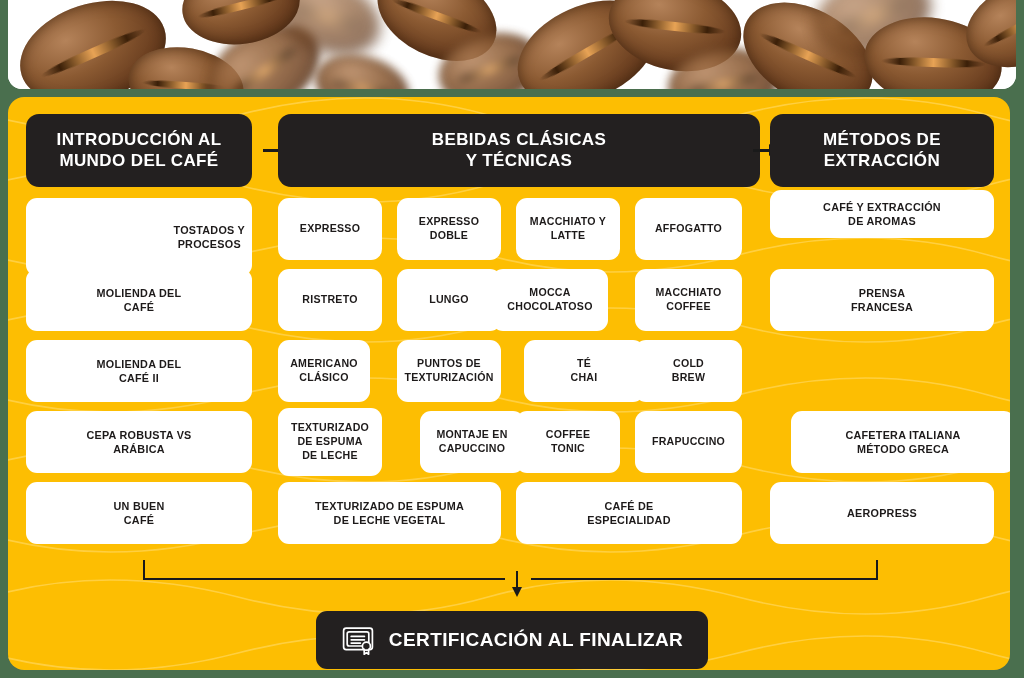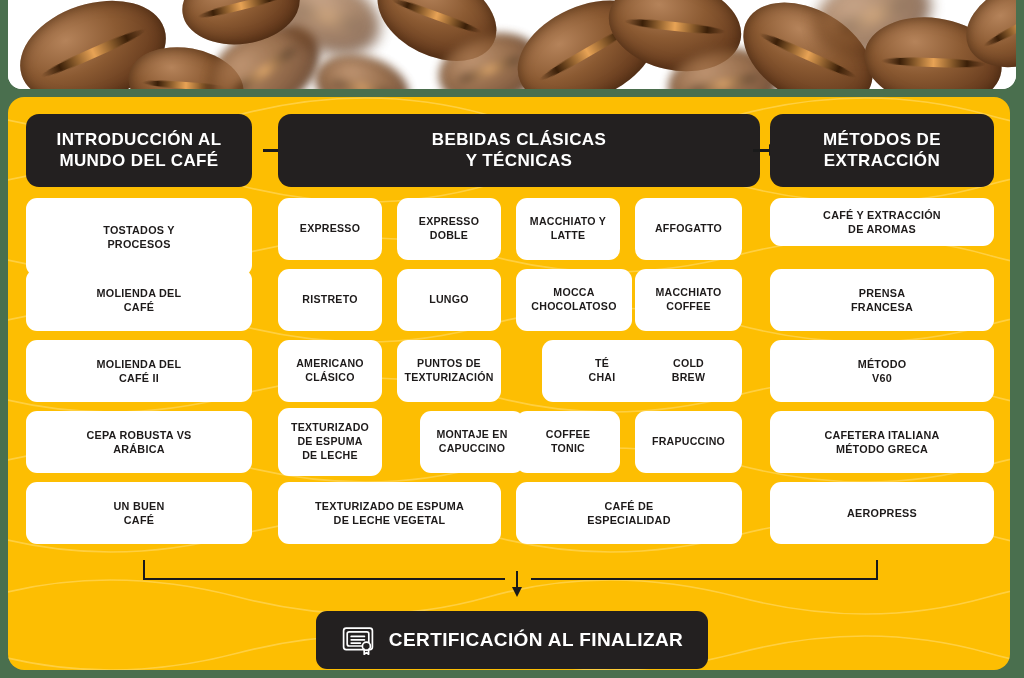--- a/index.html
+++ b/index.html
@@ -161,21 +161,21 @@
       <span class="head"></span>
     </div>
 
     <div class="colhead" style="left:762px; top:17px; width:224px; height:73px;">
       <span>
         <span>MÉTODOS DE</span><br>
         <span>EXTRACCIÓN</span>
       </span>
     </div>
 
-    <div class="card wide" style="left:18px; top:101px; width:226px; height:78px;">
+    <div class="card wide" style="left:18px; top:101px; width:226px; height:78px;justify-content:flex-end;">
       <span><span>TOSTADOS Y</span><br><span>PROCESOS</span></span>
     </div>
     <div class="card wide" style="left:18px; top:172px; width:226px; height:62px;">
       <span><span>MOLIENDA DEL</span><br><span>CAFÉ</span></span>
     </div>
     <div class="card wide" style="left:18px; top:243px; width:226px; height:62px;">
       <span><span>MOLIENDA DEL</span><br><span>CAFÉ II</span></span>
     </div>
     <div class="card wide" style="left:18px; top:314px; width:226px; height:62px;">
       <span><span>CEPA ROBUSTA VS</span><br><span>ARÁBICA</span></span>
@@ -196,34 +196,34 @@
     <div class="card" style="left:627px; top:101px; width:107px; height:62px;">
       <span><span>AFFOGATTO</span></span>
     </div>
 
     <div class="card" style="left:270px; top:172px; width:104px; height:62px;text-align:right;">
       <span><span>RISTRETO</span></span>
     </div>
     <div class="card" style="left:389px; top:172px; width:104px; height:62px;">
       <span><span>LUNGO</span></span>
     </div>
-    <div class="card" style="left:508px; top:172px; width:116px; height:62px;">
+    <div class="card" style="left:484px; top:172px; width:116px; height:62px;">
       <span><span>MOCCA</span><br><span>CHOCOLATOSO</span></span>
     </div>
     <div class="card" style="left:627px; top:172px; width:107px; height:62px;">
       <span><span>MACCHIATO</span><br><span>COFFEE</span></span>
     </div>
 
-    <div class="card" style="left:270px; top:243px; width:104px; height:62px;">
+    <div class="card" style="left:270px; top:243px; width:92px; height:62px;">
       <span><span>AMERICANO</span><br><span>CLÁSICO</span></span>
     </div>
     <div class="card" style="left:389px; top:243px; width:104px; height:62px;">
       <span><span>PUNTOS DE</span><br><span>TEXTURIZACIÓN</span></span>
     </div>
-    <div class="card" style="left:534px; top:243px; width:120px; height:62px;">
+    <div class="card" style="left:516px; top:243px; width:120px; height:62px;">
       <span><span>TÉ</span><br><span>CHAI</span></span>
     </div>
     <div class="card" style="left:627px; top:243px; width:107px; height:62px;">
       <span><span>COLD</span><br><span>BREW</span></span>
     </div>
 
     <div class="card" style="left:270px; top:311px; width:104px; height:68px;">
       <span><span>TEXTURIZADO</span><br><span>DE ESPUMA</span><br><span>DE LECHE</span></span>
     </div>
     <div class="card" style="left:412px; top:314px; width:104px; height:62px;">
@@ -236,30 +236,27 @@
       <span><span>FRAPUCCINO</span></span>
     </div>
 
     <div class="card wide" style="left:270px; top:385px; width:223px; height:62px;">
       <span><span>TEXTURIZADO DE ESPUMA</span><br><span>DE LECHE VEGETAL</span></span>
     </div>
     <div class="card wide" style="left:508px; top:385px; width:226px; height:62px;">
       <span><span>CAFÉ DE</span><br><span>ESPECIALIDAD</span></span>
     </div>
 
-    <div class="card wide" style="left:762px; top:101px; width:224px; height:48px;">
+    <div class="card wide" style="left:762px; top:93px; width:224px; height:48px;">
       <span><span>CAFÉ Y EXTRACCIÓN</span><br><span>DE AROMAS</span></span>
     </div>
     <div class="card wide" style="left:762px; top:172px; width:224px; height:62px;">
       <span><span>PRENSA</span><br><span>FRANCESA</span></span>
     </div>
-    <div class="card wide" style="left:762px; top:243px; width:224px; height:62px;">
-      <span><span>MÉTODO</span><br><span>V60</span></span>
-    </div>
-    <div class="card wide" style="left:762px; top:314px; width:224px; height:62px;">
+    <div class="card wide" style="left:783px; top:314px; width:224px; height:62px;">
       <span><span>CAFETERA ITALIANA</span><br><span>MÉTODO GRECA</span></span>
     </div>
     <div class="card wide" style="left:762px; top:385px; width:224px; height:62px;">
       <span><span>AEROPRESS</span></span>
     </div>
 
     <div class="bracket" style="left:135px; top:463px; width:735px; height:22px;">
       <span class="vline" style="left:0; top:0; height:20px;"></span>
       <span class="hline" style="left:0; top:18px; width:362px;"></span>
       <span class="hline" style="left:388px; top:18px; width:347px;"></span>

